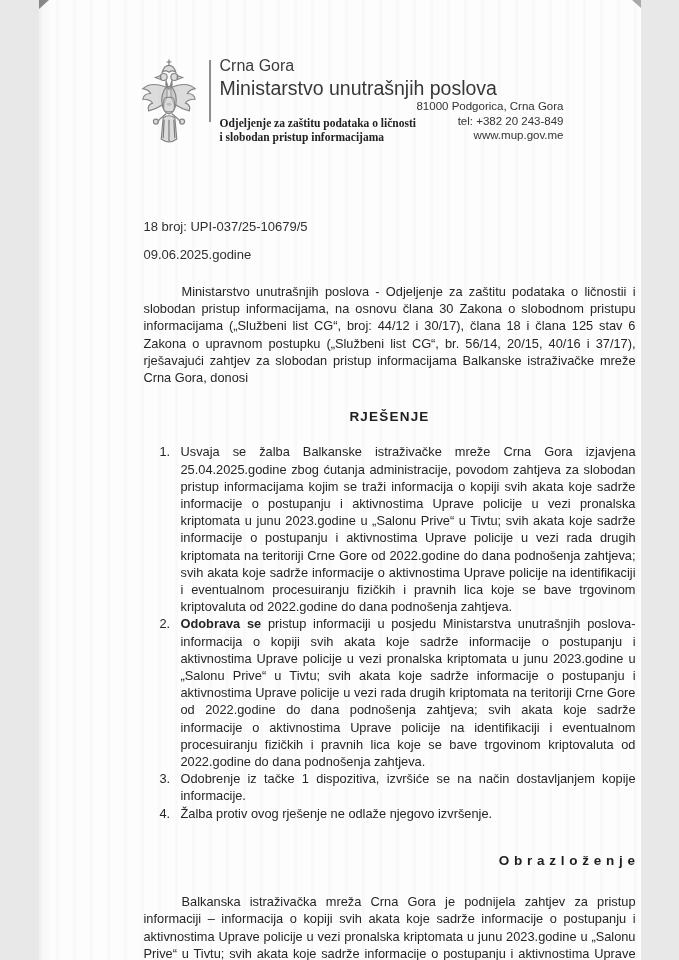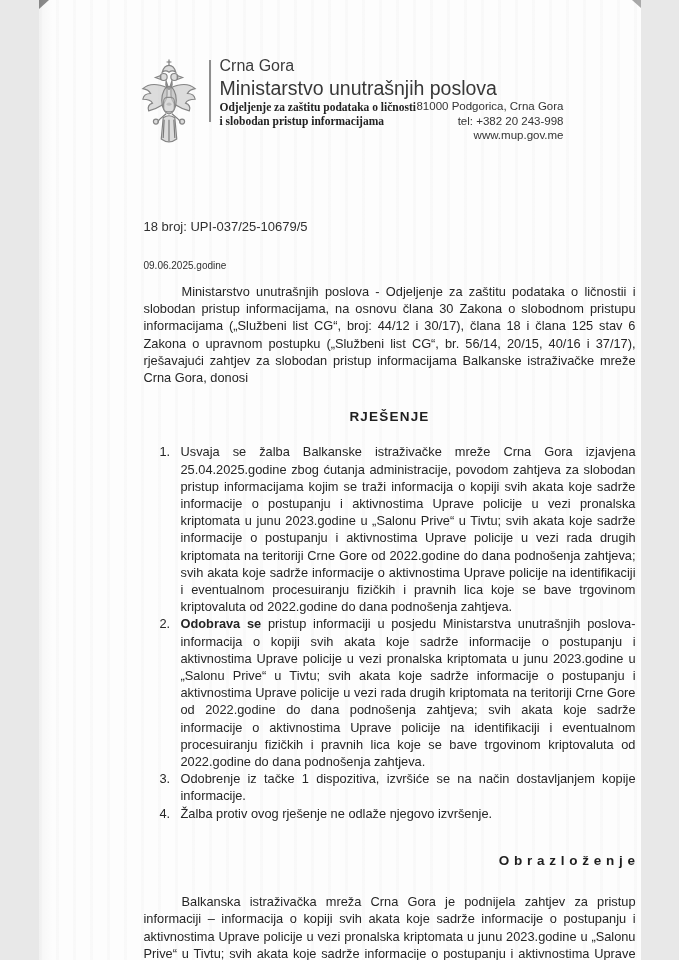--- a/index.html
+++ b/index.html
@@ -18,26 +18,26 @@
   .corner{position:absolute;width:0;height:0;}
   .corner.tl{top:0;left:0;border-top:9px solid rgba(45,45,45,.55);border-right:10px solid transparent;}
   .corner.tr{top:0;right:0;border-top:8px solid rgba(45,45,45,.4);border-left:9px solid transparent;}
 
   
   .logo{position:absolute;left:99px;top:56px;width:62px;height:104px;}
   .hdr-divider{position:absolute;left:170px;top:60px;width:2px;height:62px;background:#8f8f8f;}
   .org{position:absolute;left:181px;top:57px;line-height:1.12;}
   .org .country{font-size:16px;color:#3c3c3c;}
   .org .ministry{font-size:19.5px;color:#383838;margin-top:3px;}
-  .org .dept{font-family:"Liberation Serif", serif;font-weight:bold;font-size:11.5px;color:#222;margin-top:0;line-height:1.25;}
+  .org .dept{font-family:"Liberation Serif", serif;font-weight:bold;font-size:11.5px;color:#222;margin-top:16px;line-height:1.25;}
   .address{position:absolute;right:77px;top:99px;text-align:right;font-size:11.5px;line-height:14.6px;color:#333;}
 
   
   .doc-number{position:absolute;left:105px;top:219px;font-size:13px;color:#303030;}
-  .doc-date{position:absolute;left:105px;top:260px;font-size:10px;color:#303030;}
+  .doc-date{position:absolute;left:105px;top:247px;font-size:13px;color:#303030;}
 
   
   .content{position:absolute;left:105px;top:283px;width:492px;font-size:12.8px;line-height:17.2px;color:#262626;}
   .intro{text-align:justify;text-indent:38px;margin:0;}
   .decision-title{text-align:center;font-weight:bold;font-size:13.5px;letter-spacing:1.2px;margin:22px 0 18px 0;color:#1f1f1f;}
   .items{margin:0;}
   .item{display:flex;margin:0;}
   .item-num{flex:none;width:21px;margin-left:16px;}
   .item-text{flex:1;text-align:justify;}
   .bold-lead{font-weight:bold;}
@@ -84,21 +84,21 @@
     <div class="country">Crna Gora</div>
     <div class="ministry">Ministarstvo unutrašnjih poslova</div>
     <div class="dept">
       <div>Odjeljenje za zaštitu podataka o ličnosti</div>
       <div>i slobodan pristup informacijama</div>
     </div>
   </div>
 
   <div class="address">
     <div>81000 Podgorica, Crna Gora</div>
-    <div>tel: +382 20 243-998</div>
+    <div>tel: +382 20 243-849</div>
     <div>www.mup.gov.me</div>
   </div>
 
   <div class="doc-number">18 broj: UPI-037/25-10679/5</div>
   <div class="doc-date">09.06.2025.godine</div>
 
   <div class="content">
     <p class="intro">Ministarstvo unutrašnjih poslova - Odjeljenje za zaštitu podataka o ličnostii i slobodan pristup informacijama, na osnovu člana 30 Zakona o slobodnom pristupu informacijama („Službeni list CG“, broj: 44/12 i 30/17),  člana 18  i člana 125 stav 6 Zakona o upravnom postupku („Službeni list CG“, br. 56/14, 20/15, 40/16 i 37/17), rješavajući zahtjev za slobodan pristup informacijama Balkanske istraživačke mreže Crna Gora, donosi</p>
 
     <div class="decision-title">RJEŠENJE</div>

